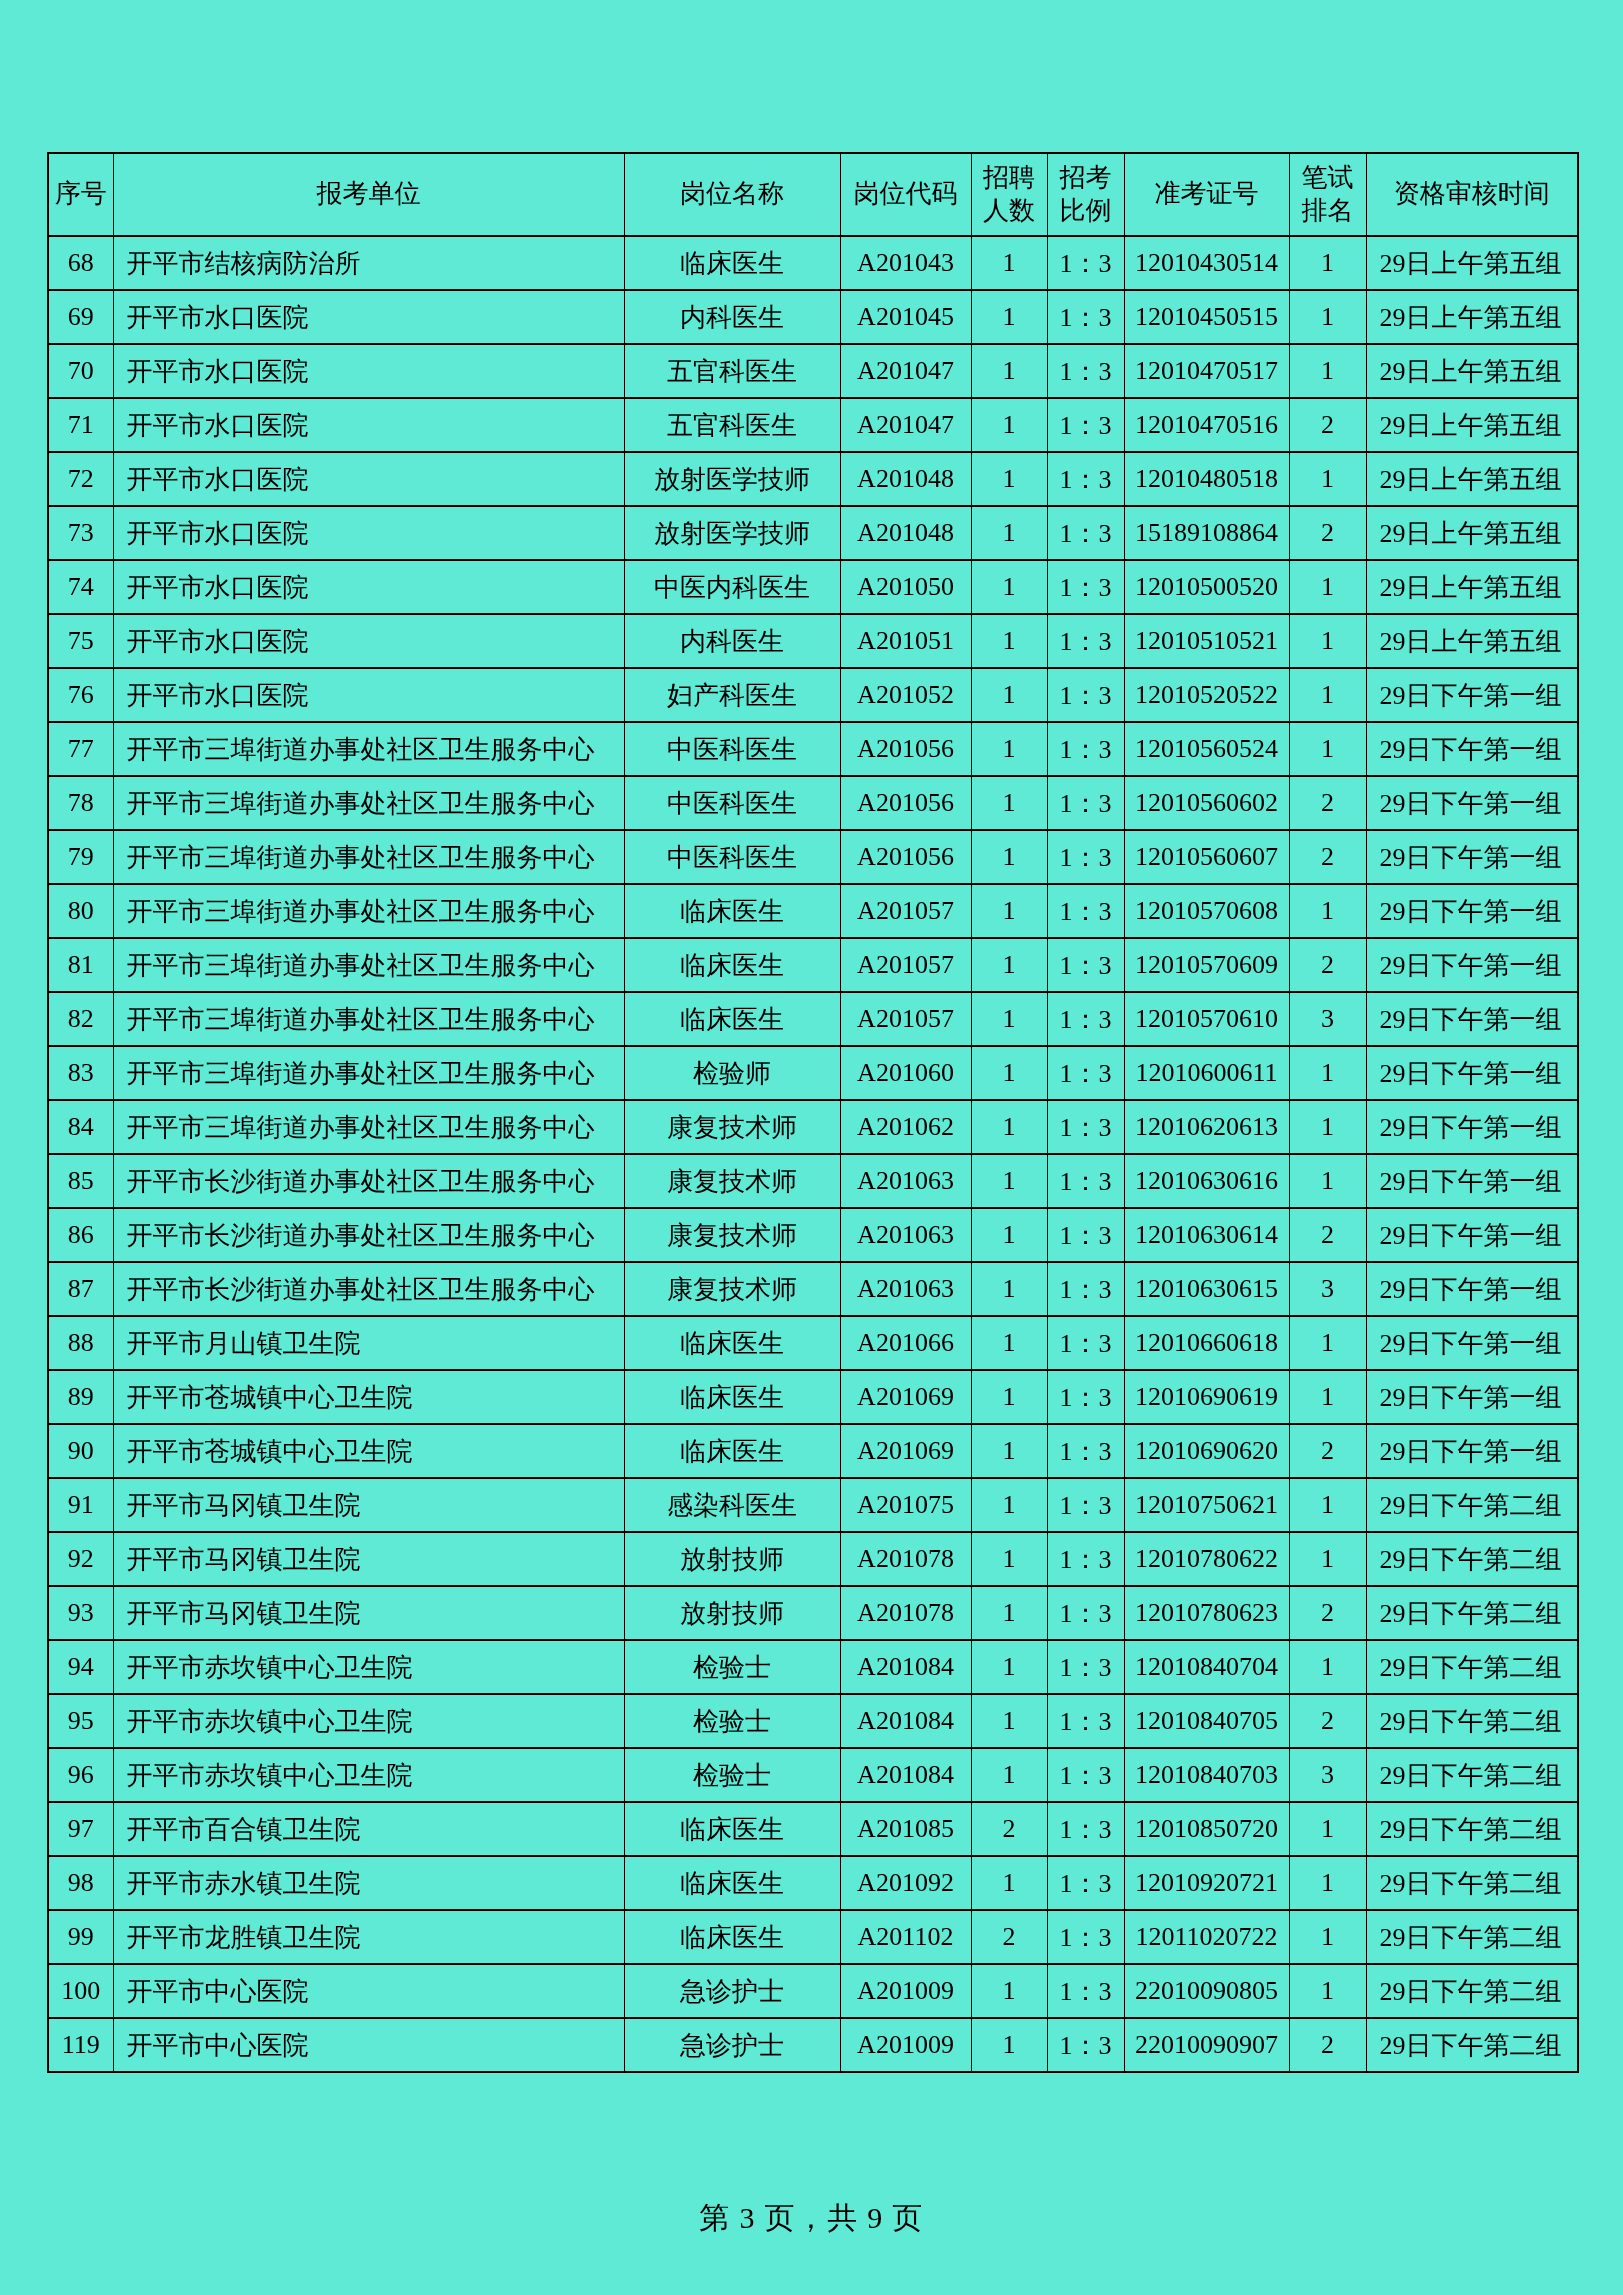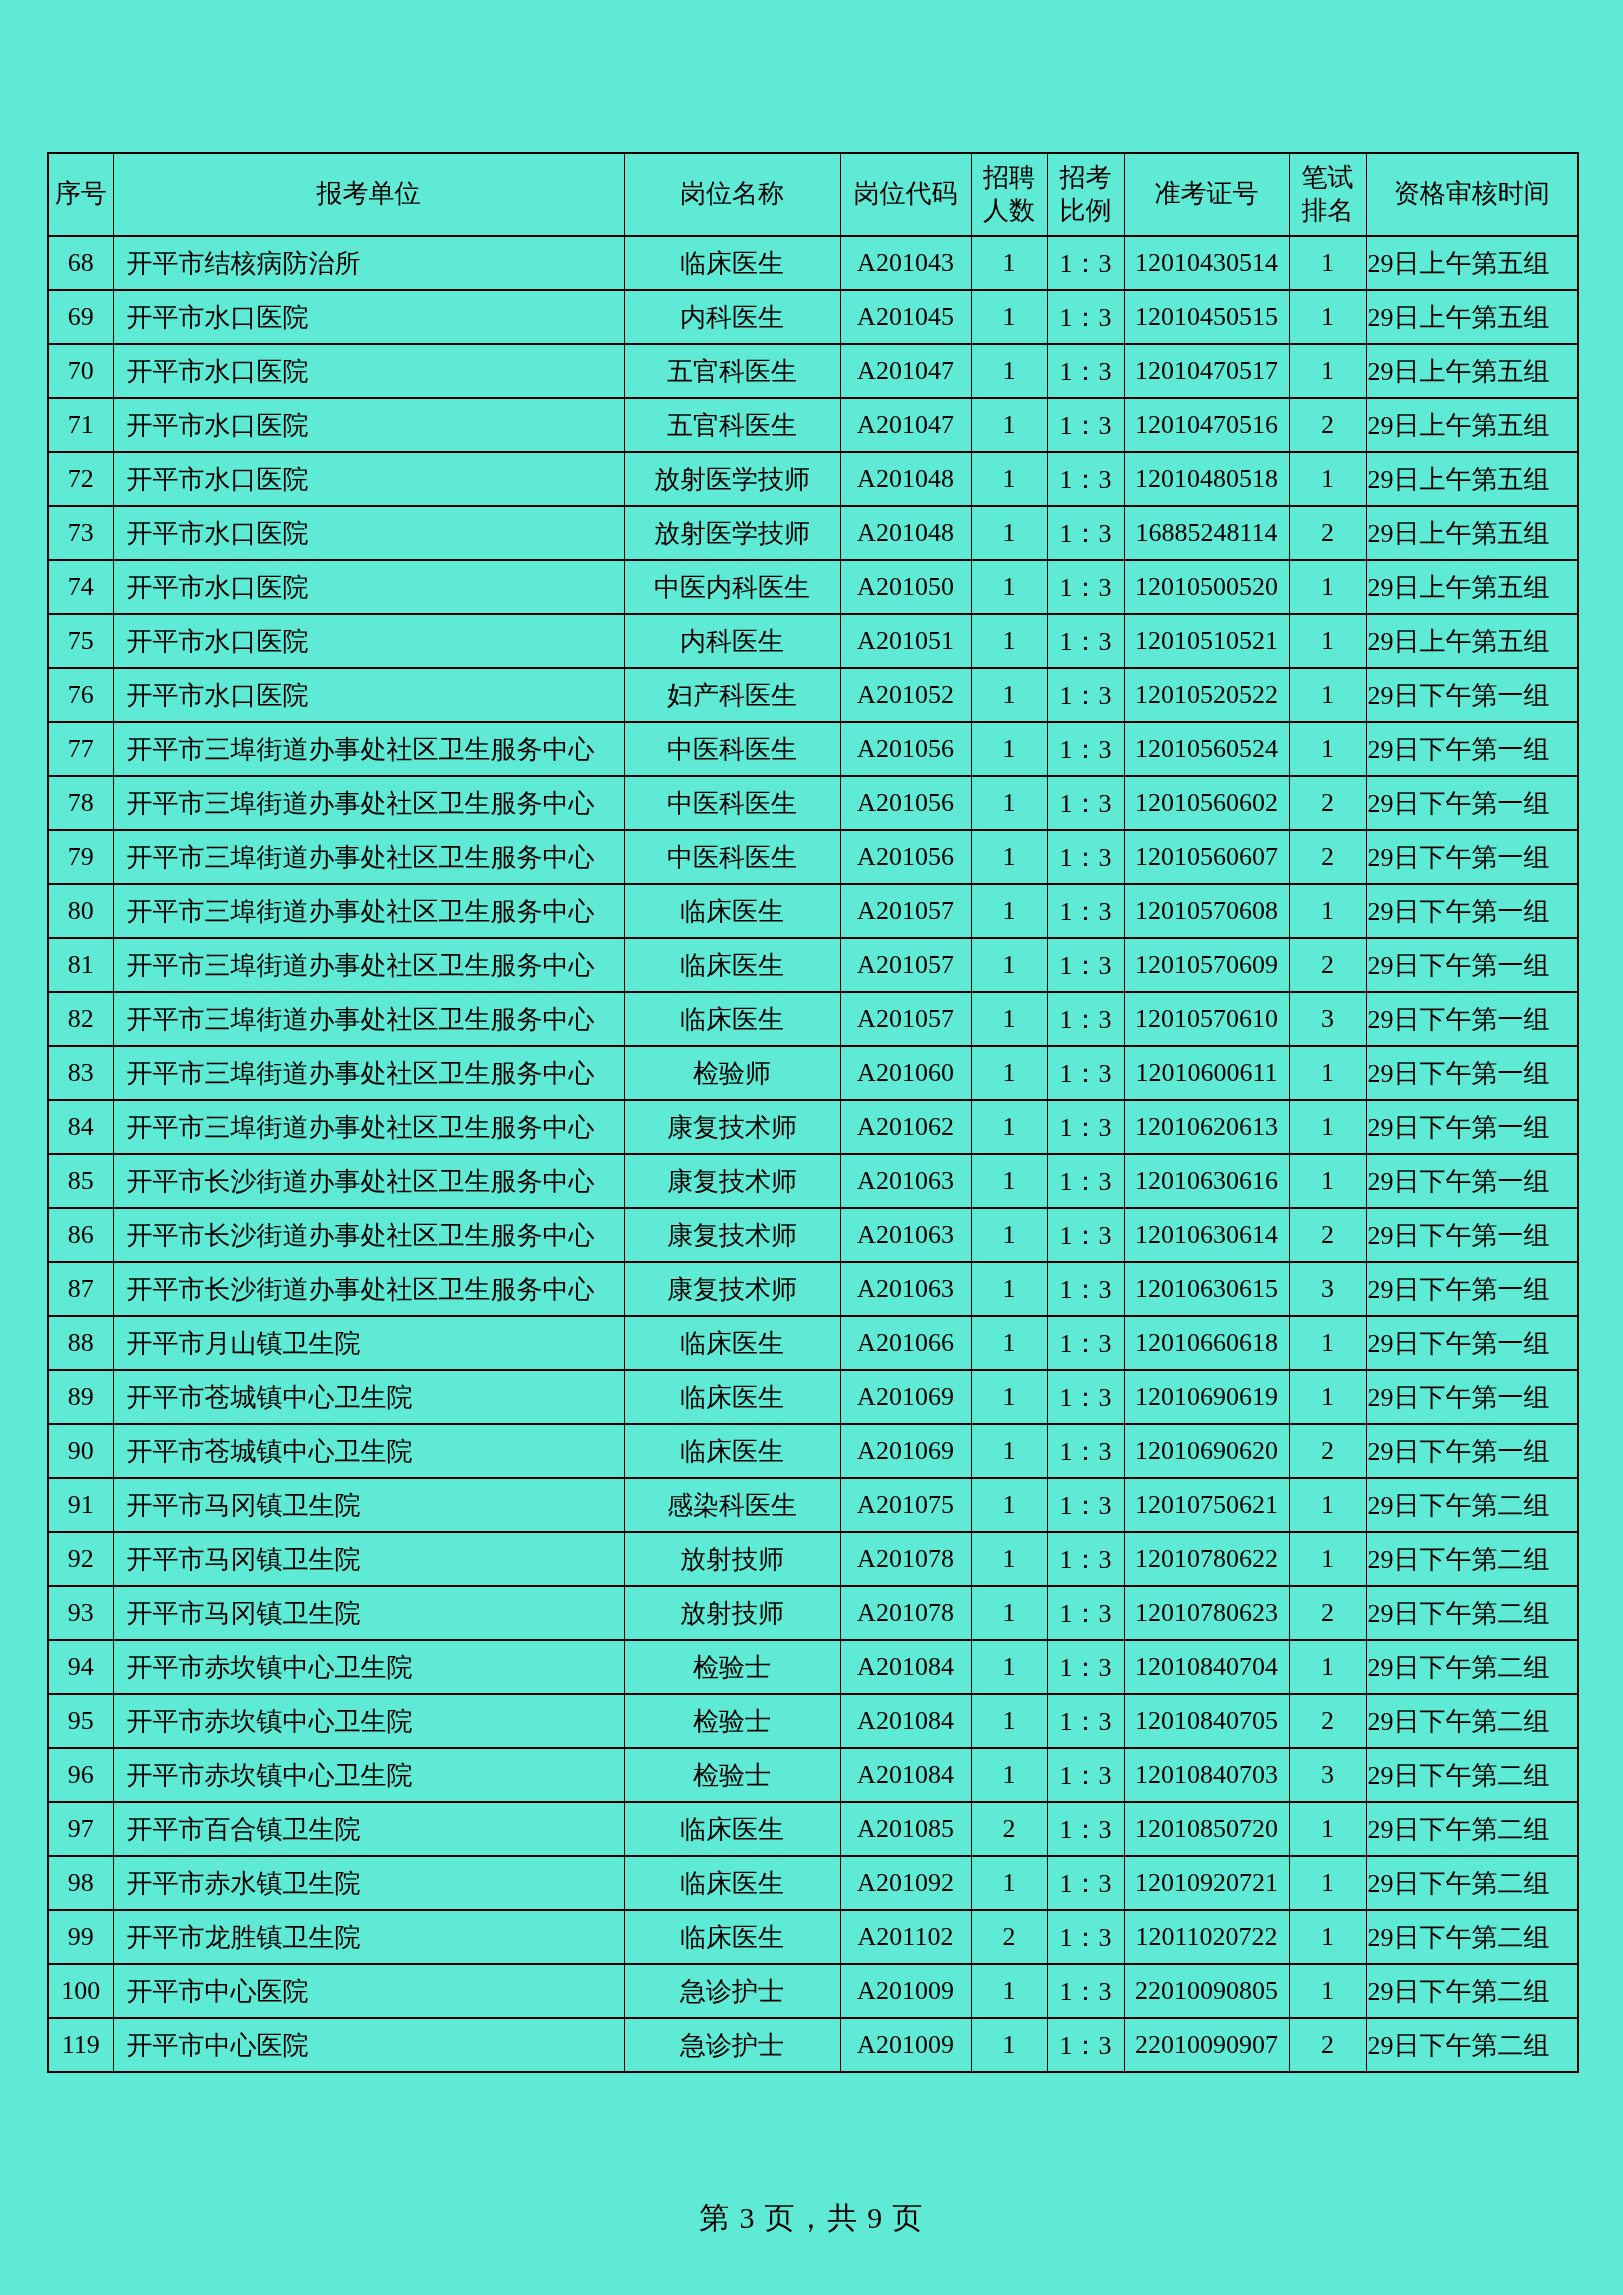--- a/index.html
+++ b/index.html
@@ -54,21 +54,21 @@
   tbody td {
     height: 52px;
     white-space: nowrap;
   }
   tbody td.col1 {
     text-align: left;
     padding-left: 13px;
   }
   tbody td.col8 {
     text-align: left;
-    padding-left: 1px;
+    padding-left: 13px;
   }
   .footer {
     position: absolute;
     left: 0;
     top: 2198px;
     width: 100%;
     text-align: center;
     font-size: 30px;
     letter-spacing: 1.3px;
   }
@@ -161,21 +161,21 @@
           <td class="col7">1</td>
           <td class="col8">29日上午第五组</td>
         </tr>
         <tr>
           <td class="col0">73</td>
           <td class="col1">开平市水口医院</td>
           <td class="col2">放射医学技师</td>
           <td class="col3">A201048</td>
           <td class="col4">1</td>
           <td class="col5">1：3</td>
-          <td class="col6">16885248114</td>
+          <td class="col6">15189108864</td>
           <td class="col7">2</td>
           <td class="col8">29日上午第五组</td>
         </tr>
         <tr>
           <td class="col0">74</td>
           <td class="col1">开平市水口医院</td>
           <td class="col2">中医内科医生</td>
           <td class="col3">A201050</td>
           <td class="col4">1</td>
           <td class="col5">1：3</td>

